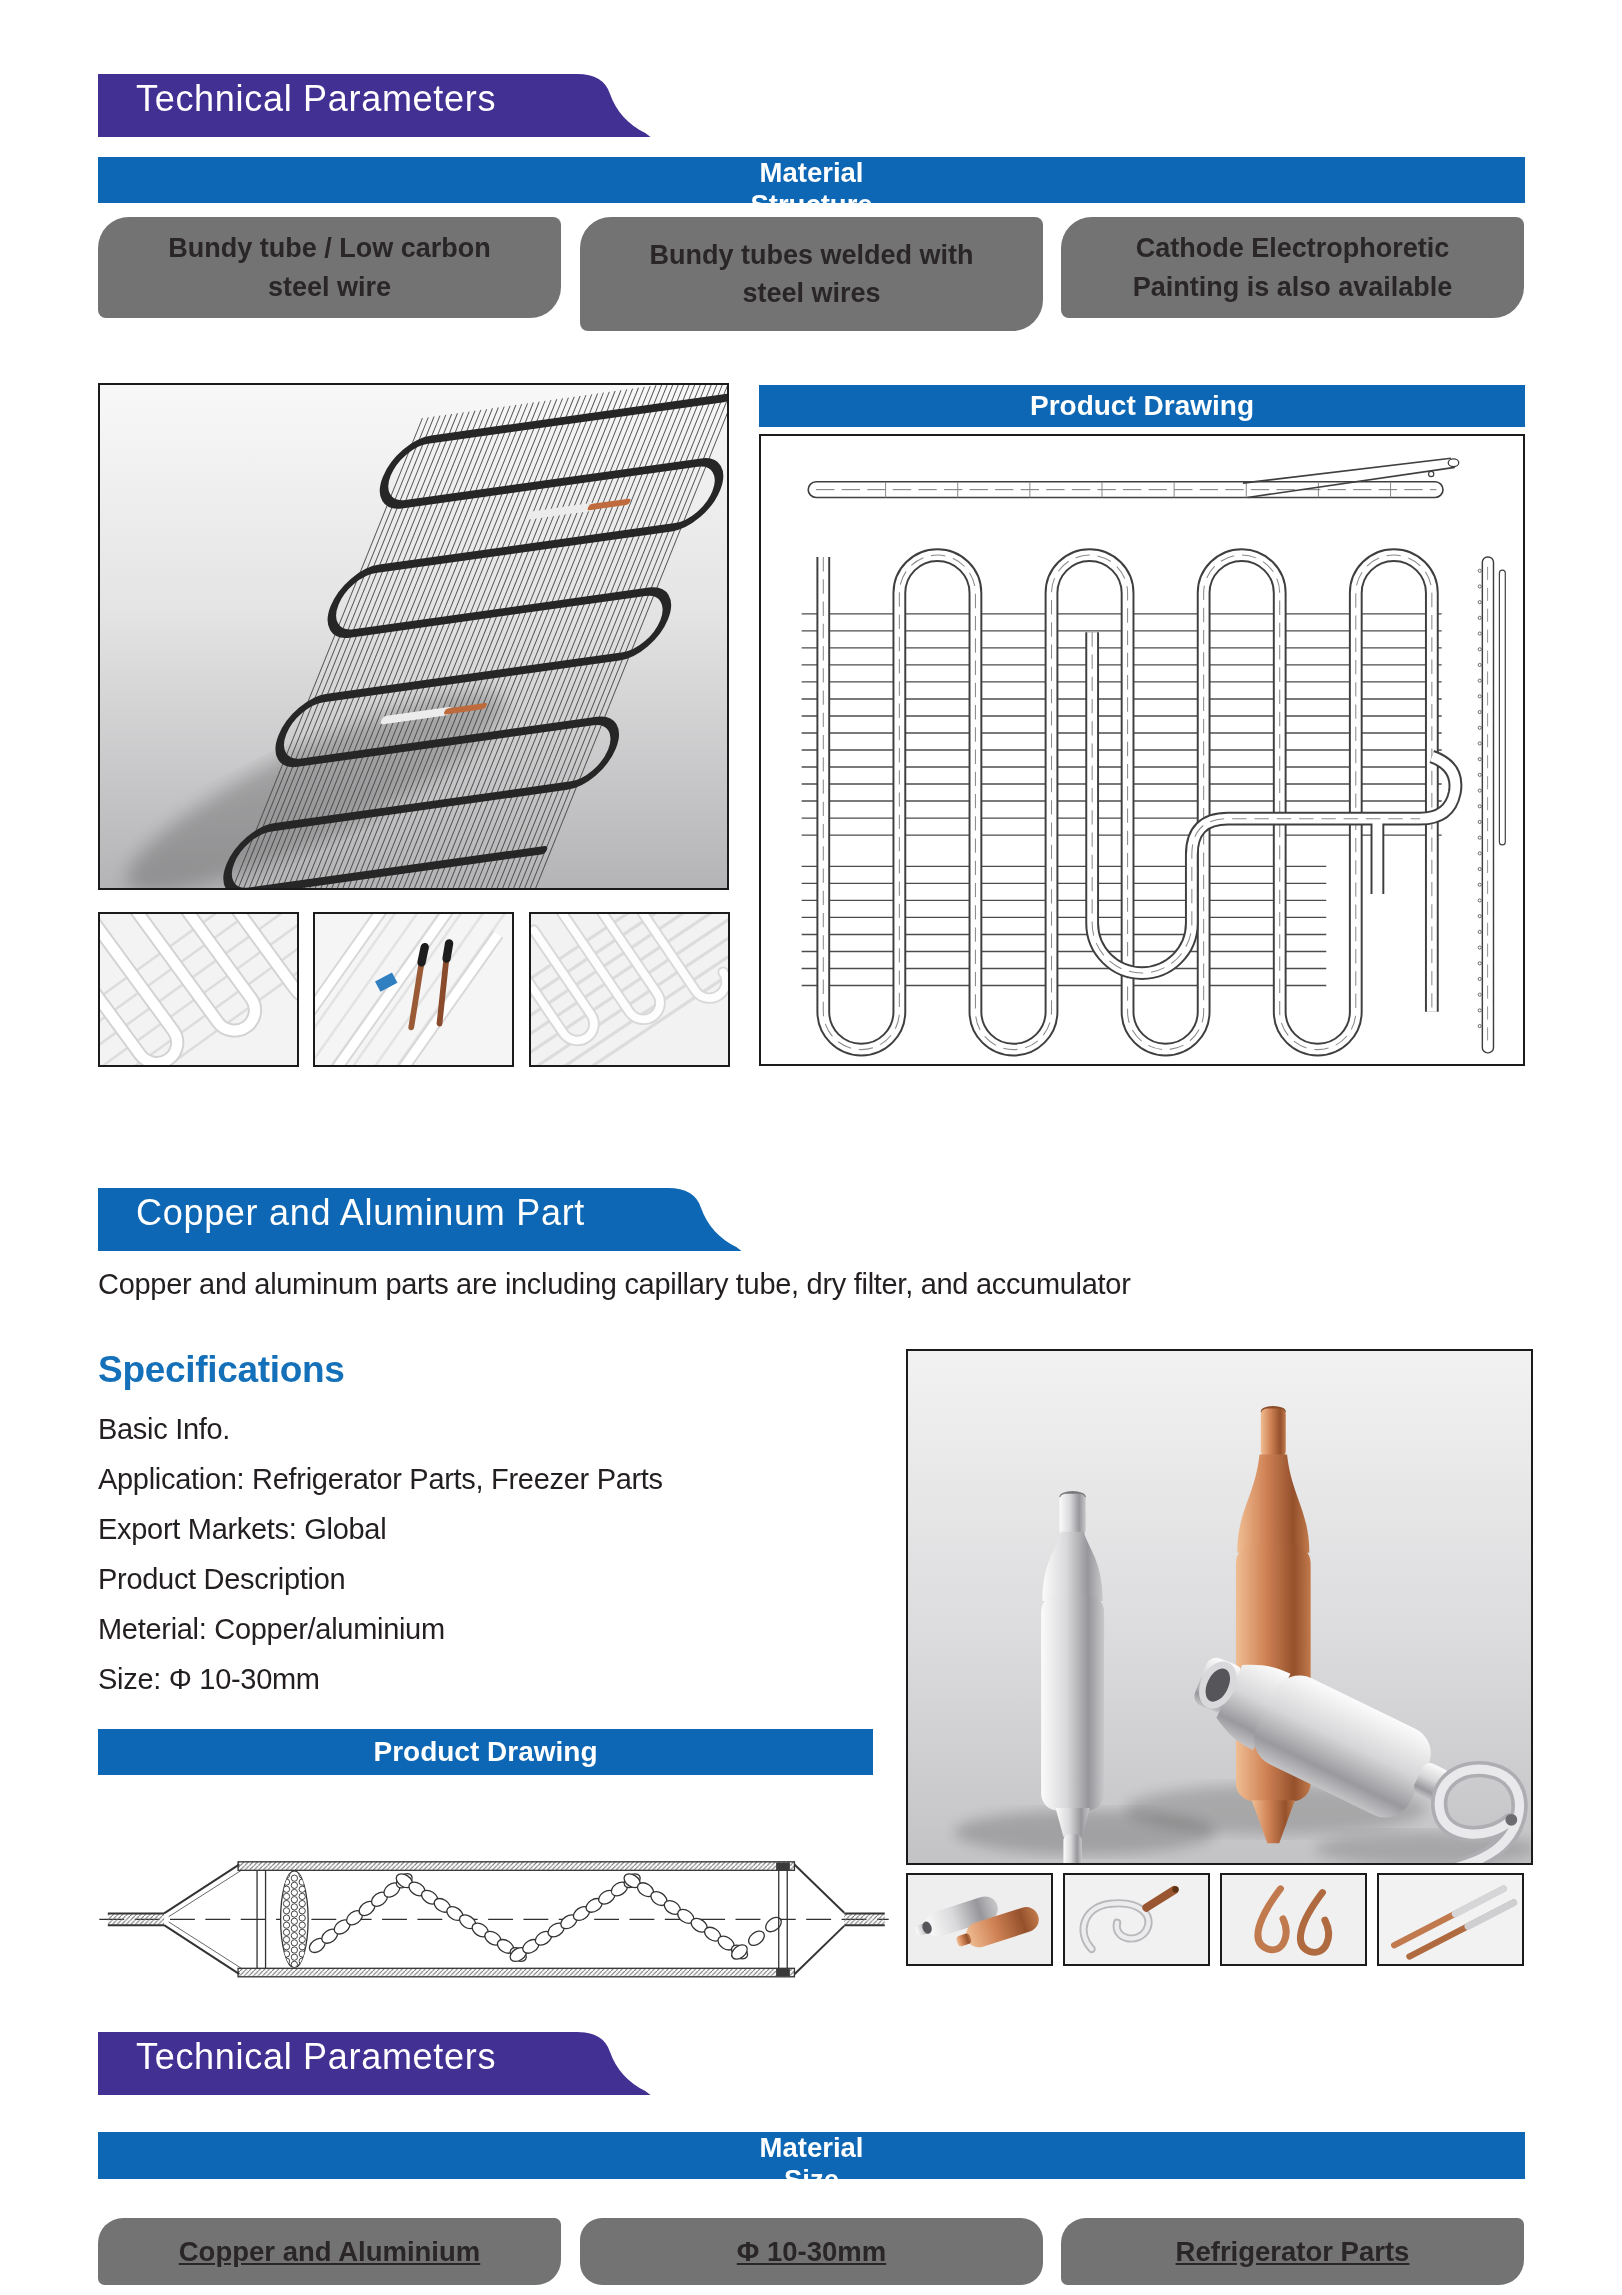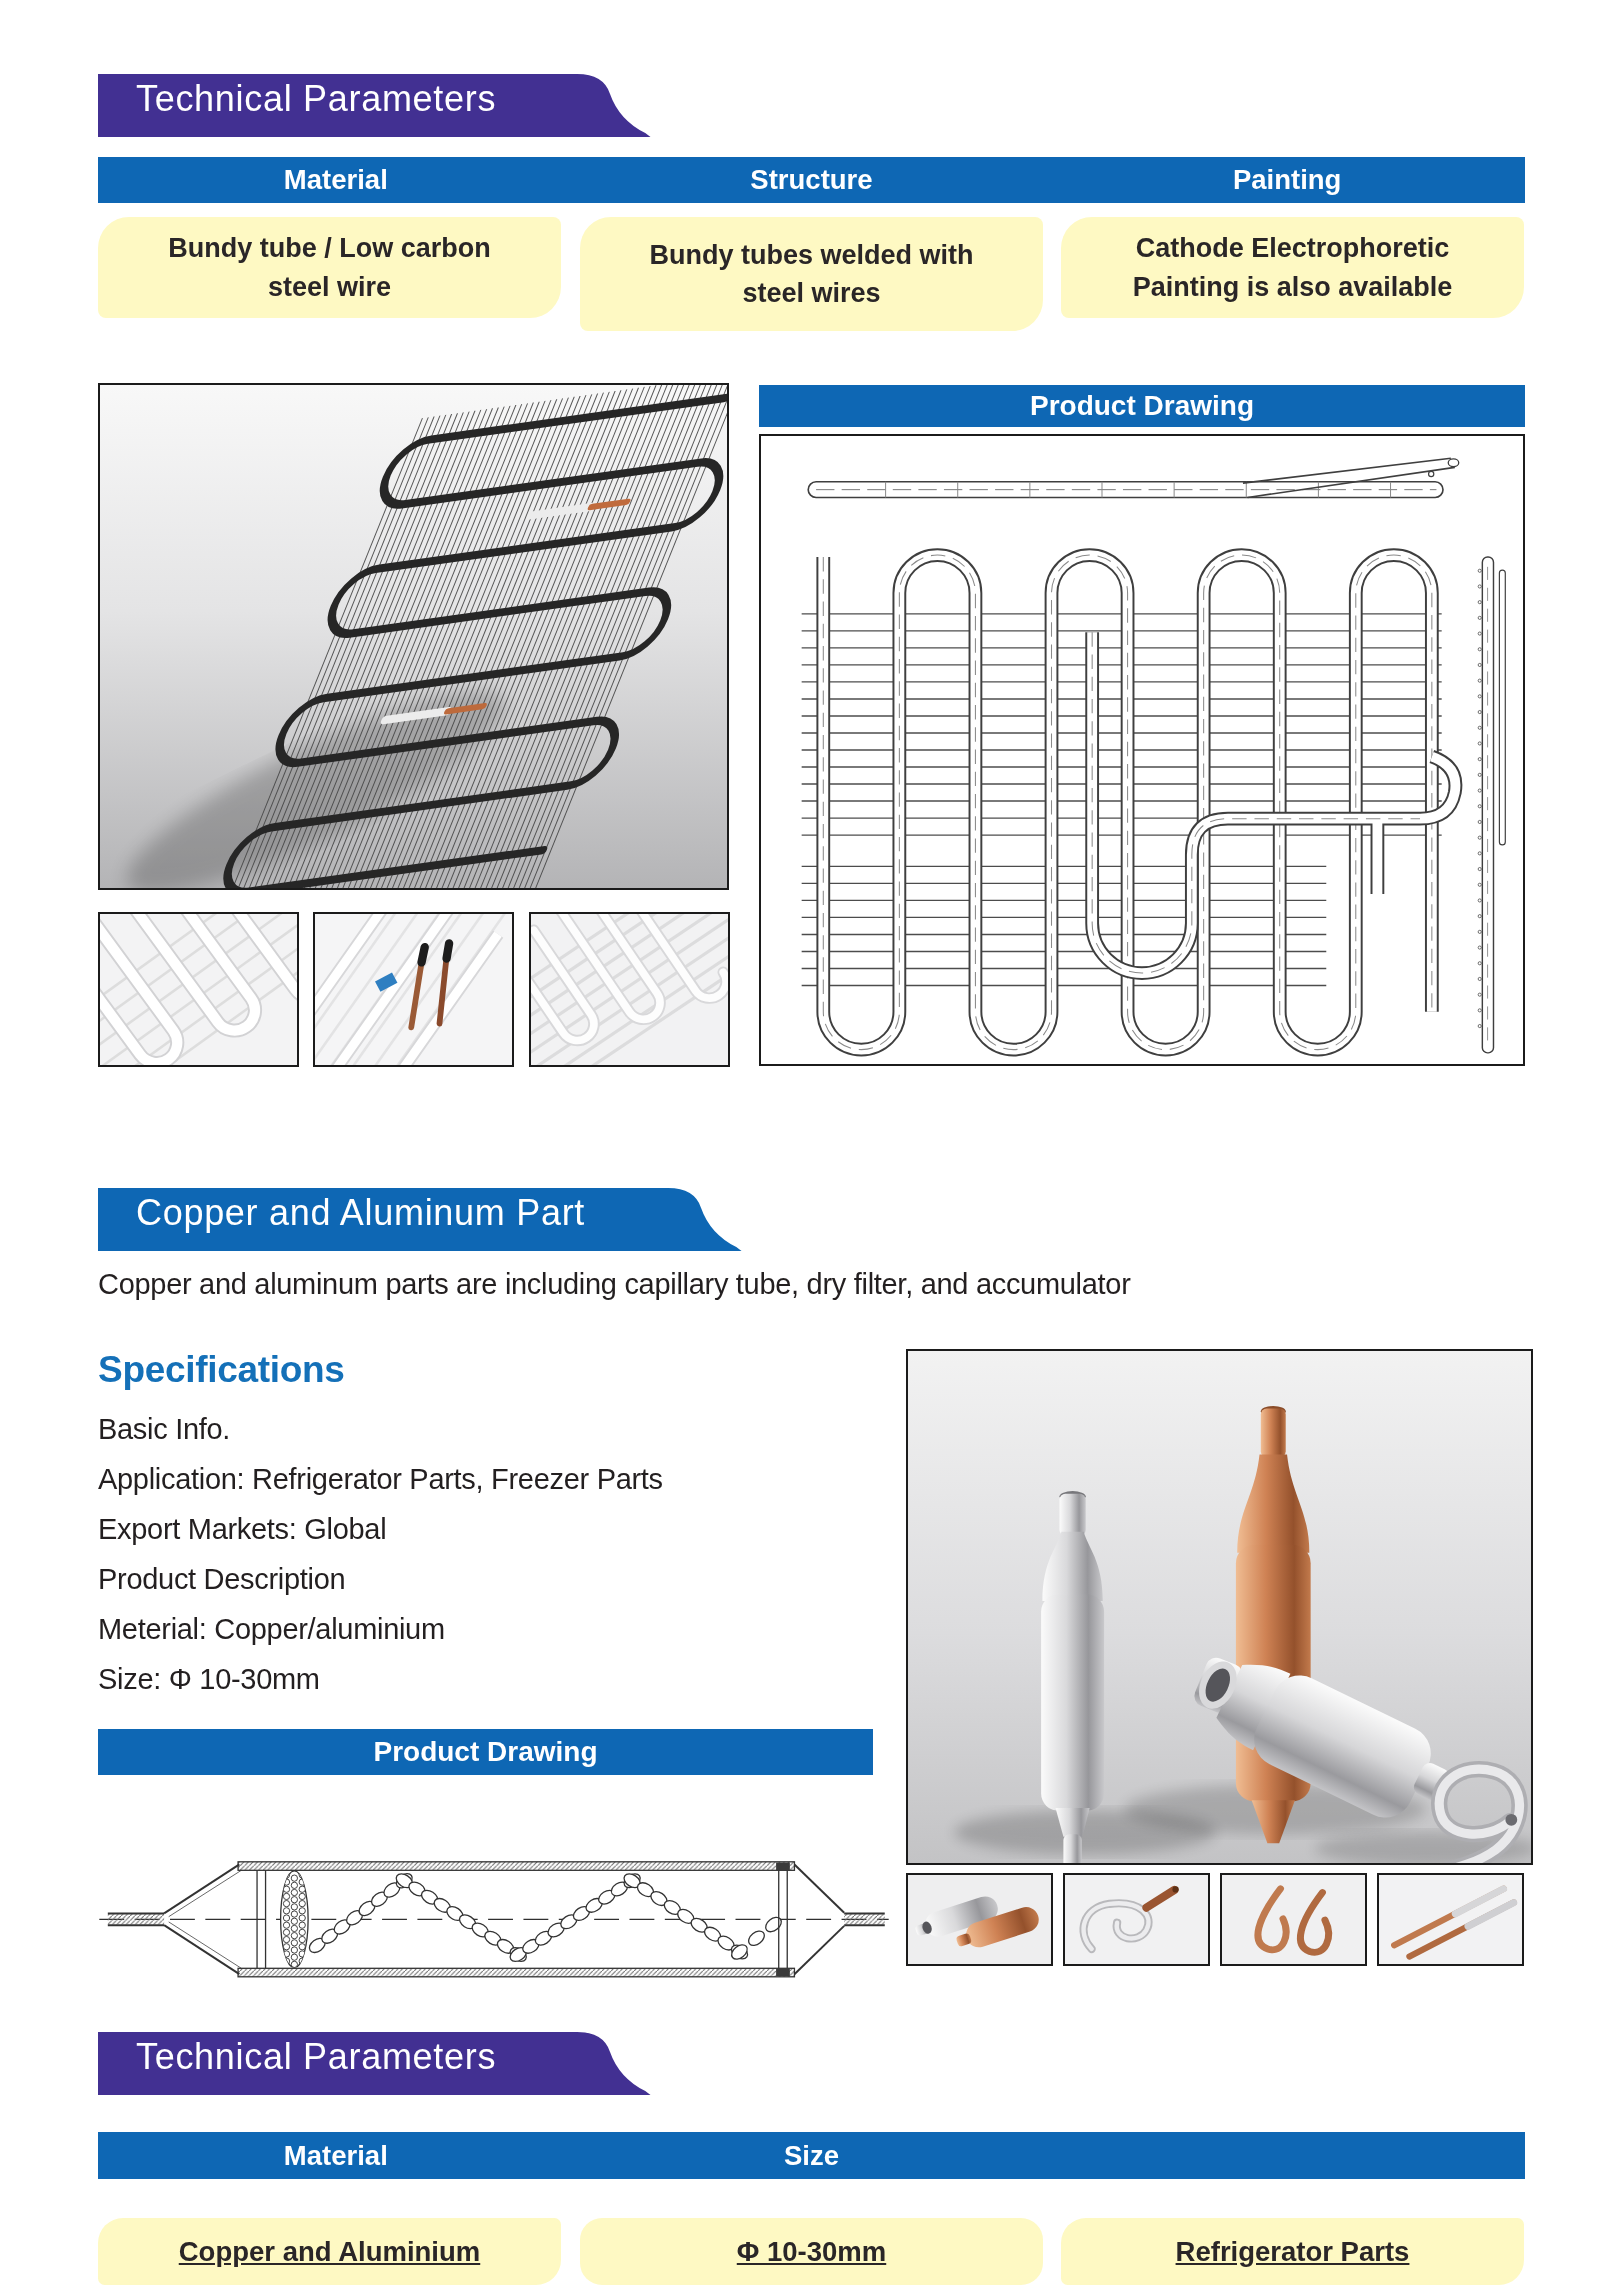--- a/index.html
+++ b/index.html
@@ -6,24 +6,24 @@
   .page{position:relative;width:1623px;height:2295px;background:#ffffff;
         font-family:"Liberation Sans",sans-serif;overflow:hidden;color:#231f20;}
   .abs{position:absolute;}
   
   .banner{height:63px;}
   .banner svg.bg{position:absolute;left:0;top:0;width:100%;height:100%;}
   .banner .bt{position:relative;display:block;padding:4px 0 0 38px;font-size:36px;font-weight:normal;
               color:#ffffff;letter-spacing:0.7px;white-space:nowrap;}
   
   .bluebar{background:#0e67b4;color:#ffffff;font-weight:bold;}
-  .bar3{display:grid;grid-template-columns:1fr 1fr 1fr;align-items:center;text-align:center;font-size:27.5px;}
+  .bar3{display:grid;grid-template-columns:1fr;align-items:center;text-align:center;font-size:27.5px;}
   .bar1{display:flex;align-items:center;justify-content:center;font-size:28px;}
   
-  .gcell{background:#fef9c3;border-radius:31px 7.9px 31px 7.9px;display:flex;align-items:center;justify-content:center;
+  .gcell{background:#737373;border-radius:31px 7.9px 31px 7.9px;display:flex;align-items:center;justify-content:center;
          text-align:center;font-size:27px;font-weight:bold;color:#2a2627;line-height:1.42;
          padding:0 36px;box-sizing:border-box;}
   .gcell.low{border-radius:25px 6.5px 25px 6.5px;font-size:27.5px;text-decoration:underline;}
   
   .photo{border:2.6px solid #1b1b1b;box-sizing:border-box;background:#fff;overflow:hidden;}
   .photo.thin{border-width:2px;}
   .photo svg{display:block;width:100%;height:100%;}
   .plain svg{display:block;width:100%;height:100%;}
   
   .intro{font-size:29px;letter-spacing:-0.3px;}

